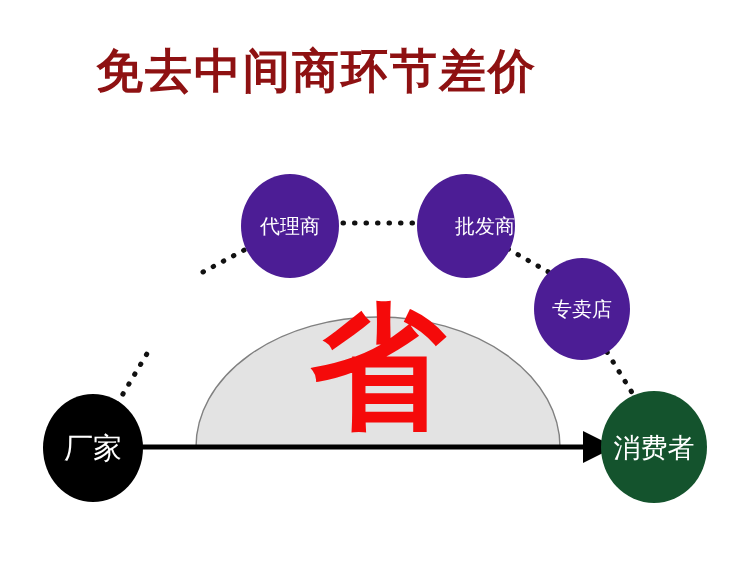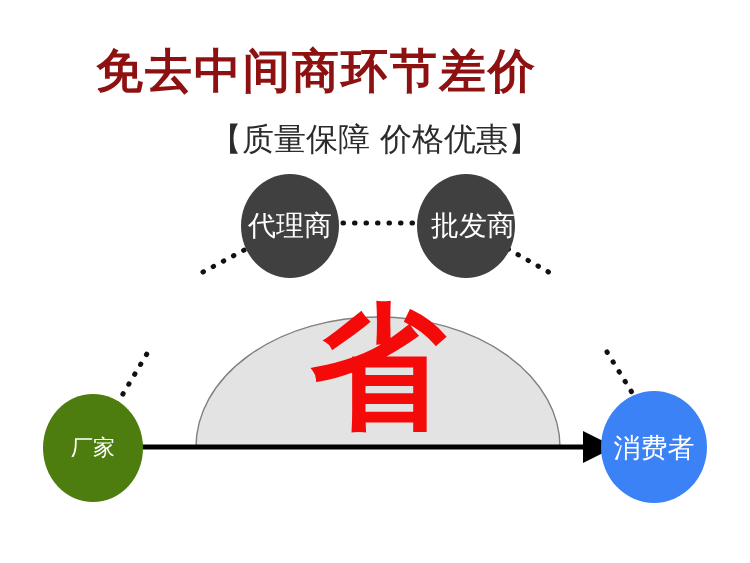--- a/index.html
+++ b/index.html
@@ -63,23 +63,23 @@
     color: #ffffff;
     font-weight: normal;
     white-space: nowrap;
     user-select: none;
   }
   .node-label {
     display: block;
     line-height: 1;
   }
 
-  .node-gray   { background: #404040; font-size: 28px; }
-  .node-maroon { background: #4d7c0f; font-size: 22px; }
-  .node-orange { background: #3b82f6; font-size: 27px; justify-content: center; }
+  .node-gray   { background: #4c1d95; font-size: 20px; }
+  .node-maroon { background: #000000; font-size: 29px; }
+  .node-orange { background: #14532d; font-size: 27px; justify-content: center; }
 
   
   #save-word {
     position: absolute;
     left: 278px;
     top: 300px;
     width: 200px;
     text-align: center;
     font-size: 135px;
     font-weight: bold;
@@ -88,21 +88,20 @@
     user-select: none;
   }
 </style>
 </head>
 <body>
 
 <div id="stage">
 
   <div id="title">免去中间商环节差价</div>
 
-  <div id="subtitle">【质量保障 价格优惠】</div>
 
   <svg id="diagram" viewBox="0 0 750 563">
 
     <path d="M 196 447 A 182 130 0 0 1 560 447 Z" fill="#e3e3e3" stroke="#808080" stroke-width="1.4"></path>
 
     <g stroke="#111111" stroke-width="5" stroke-linecap="round" stroke-dasharray="0.5 11" fill="none">
       <line x1="117" y1="404" x2="148" y2="352"></line>
       <line x1="203" y1="272" x2="250" y2="247"></line>
       <line x1="343" y1="223" x2="414" y2="223"></line>
       <line x1="508" y1="249" x2="552" y2="274"></line>
@@ -123,18 +122,21 @@
 
 
   <div class="node node-gray" style="left:241px; top:174px; width:98px; height:104px;">
     <span class="node-label">代理商</span>
   </div>
 
   <div class="node node-gray" style="left:417px; top:174px; width:98px; height:104px;justify-content:flex-end;">
     <span class="node-label">批发商</span>
   </div>
 
+  <div class="node node-gray" style="left:534px; top:258px; width:96px; height:102px;">
+    <span class="node-label">专卖店</span>
+  </div>
 
   <div class="node node-orange" style="left:601px; top:391px; width:106px; height:112px;">
     <span class="node-label">消费者</span>
   </div>
 
 </div>
 
 </body></html>

